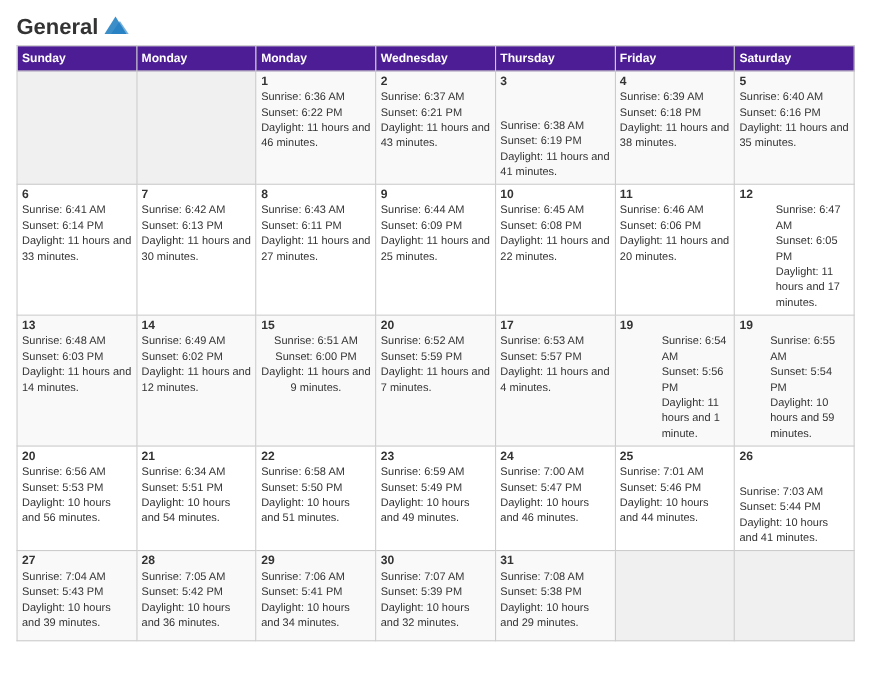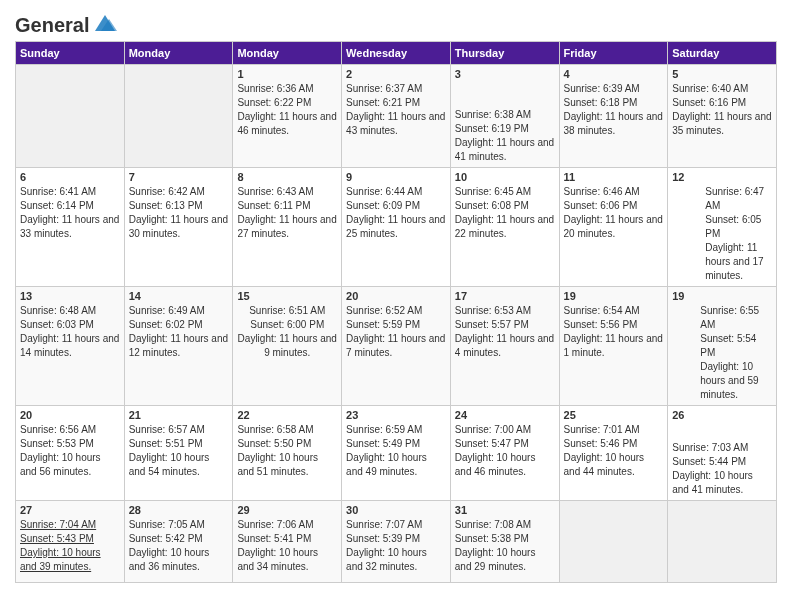--- a/index.html
+++ b/index.html
@@ -222,41 +222,41 @@
 Daylight: 11 hours and 7 minutes.</div>
           </td>
           <td>
             <span class="day-num">17</span>
             <div class="day-detail" style="white-space: pre-line;">Sunrise: 6:53 AM
 Sunset: 5:57 PM
 Daylight: 11 hours and 4 minutes.</div>
           </td>
           <td>
             <span class="day-num">19</span>
-            <div class="day-detail" style="white-space: pre-line;">Sunrise: 6:54 AM
+            <div class="day-detail" style="white-space: pre-line; margin-left: 38px;">Sunrise: 6:54 AM
 Sunset: 5:56 PM
 Daylight: 11 hours and 1 minute.</div>
           </td>
           <td>
             <span class="day-num">19</span>
             <div class="day-detail" style="white-space: pre-line; margin-left: 28px;">Sunrise: 6:55 AM
 Sunset: 5:54 PM
 Daylight: 10 hours and 59 minutes.</div>
           </td>
         </tr>
         <tr>
           <td>
             <span class="day-num">20</span>
             <div class="day-detail" style="white-space: pre-line;">Sunrise: 6:56 AM
 Sunset: 5:53 PM
 Daylight: 10 hours and 56 minutes.</div>
           </td>
           <td>
             <span class="day-num">21</span>
-            <div class="day-detail" style="white-space: pre-line;">Sunrise: 6:57 AM
+            <div class="day-detail" style="white-space: pre-line;">Sunrise: 6:34 AM
 Sunset: 5:51 PM
 Daylight: 10 hours and 54 minutes.</div>
           </td>
           <td>
             <span class="day-num">22</span>
             <div class="day-detail" style="white-space: pre-line;">Sunrise: 6:58 AM
 Sunset: 5:50 PM
 Daylight: 10 hours and 51 minutes.</div>
           </td>
           <td>
@@ -280,21 +280,21 @@
           <td>
             <span class="day-num">26</span>
             <div class="day-detail" style="white-space: pre-line; margin-top: 20px;">Sunrise: 7:03 AM
 Sunset: 5:44 PM
 Daylight: 10 hours and 41 minutes.</div>
           </td>
         </tr>
         <tr>
           <td>
             <span class="day-num">27</span>
-            <div class="day-detail" style="white-space: pre-line; text-decoration: underline;">Sunrise: 7:04 AM
+            <div class="day-detail" style="white-space: pre-line;">Sunrise: 7:04 AM
 Sunset: 5:43 PM
 Daylight: 10 hours and 39 minutes.</div>
           </td>
           <td>
             <span class="day-num">28</span>
             <div class="day-detail" style="white-space: pre-line;">Sunrise: 7:05 AM
 Sunset: 5:42 PM
 Daylight: 10 hours and 36 minutes.</div>
           </td>
           <td>

